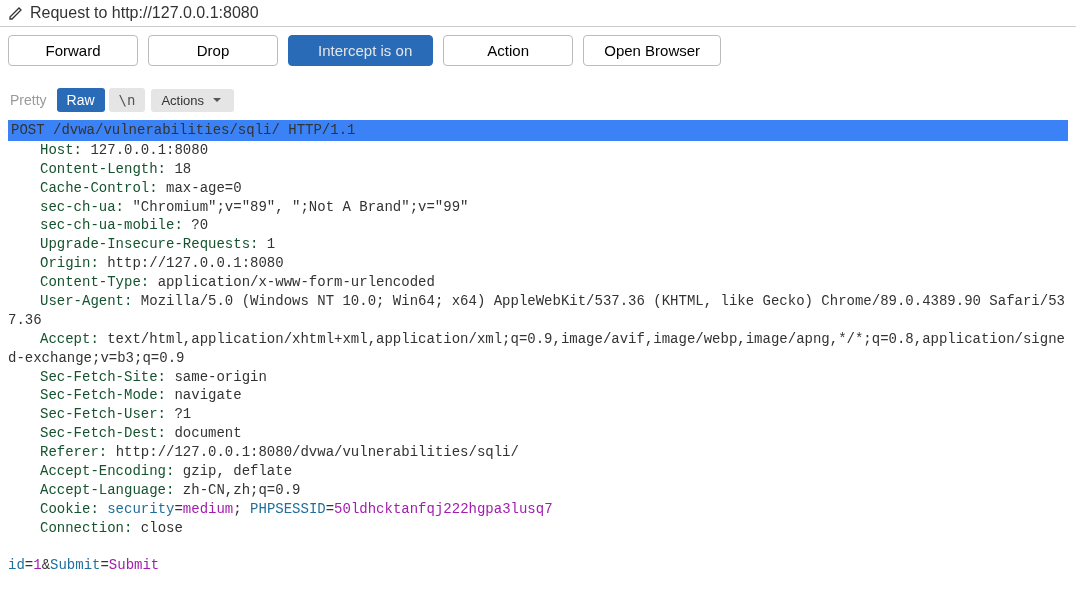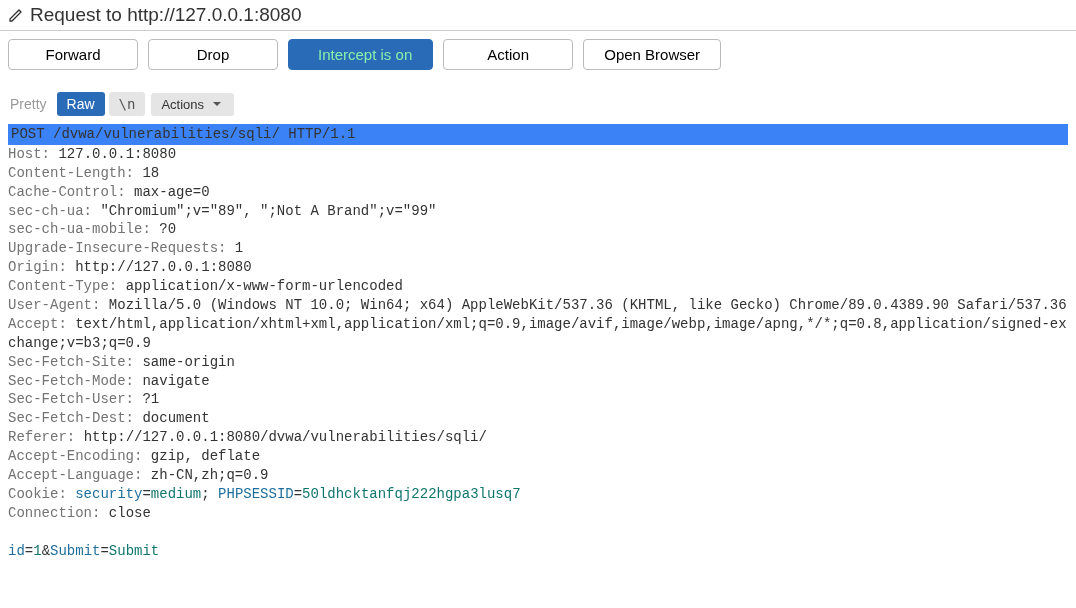--- a/index.html
+++ b/index.html
@@ -7,41 +7,41 @@
     font-family: -apple-system, BlinkMacSystemFont, "Segoe UI", Arial, sans-serif;
     font-size: 13px;
     background: #fff;
     color: #333;
   }
   .title-bar {
     display: flex;
     align-items: center;
     padding: 4px 8px;
     border-bottom: 1px solid #ccc;
-    font-size: 19px;
+    font-size: 16px;
     gap: 6px;
   }
   .title-bar .icon { width: 16px; height: 16px; display: inline-flex; align-items: center; justify-content: center; }
   .toolbar {
     display: flex;
     gap: 10px;
     padding: 8px 8px;
   }
   .toolbar button {
     background: #fff;
     border: 1px solid #bbb;
     border-radius: 4px;
     padding: 6px 20px;
     font-size: 15px;
     cursor: pointer;
     min-width: 130px;
   }
   .toolbar button.active {
     background: #2a6bb8;
-    color: #86efac;
+    color: #e5e5e5;
     border-color: #2a6bb8;
     padding-left: 29px;
   }
   .view-bar {
     display: flex;
     align-items: center;
     gap: 0;
     padding: 2px 0 4px 0;
     margin-top: 12px;
   }
@@ -81,24 +81,24 @@
     width: 14px; height: 14px; display: inline-block;
   }
   .raw-content {
     font-family: "Consolas", "Courier New", monospace;
     font-size: 14px;
     line-height: 1.35;
     white-space: pre-wrap;
     word-break: break-all;
     padding: 4px 8px;
   }
-  .hdr-name { color: #737373; }
+  .hdr-name { color: #14532d; margin-left: 32px; }
   .hdr-val { color: #333; }
   .cookie-name { color: #1e6f9e; }
-  .cookie-val { color: #0f766e; text-align: center; }
+  .cookie-val { color: #a21caf; text-align: center; }
   .request-line { color: #333; }
   .first-line-row {
     background: #3b82f6;
     padding: 1px 3px;
     display: inline-block;
     width: 100%;
   }
 </style>
 </head>
 <body>

